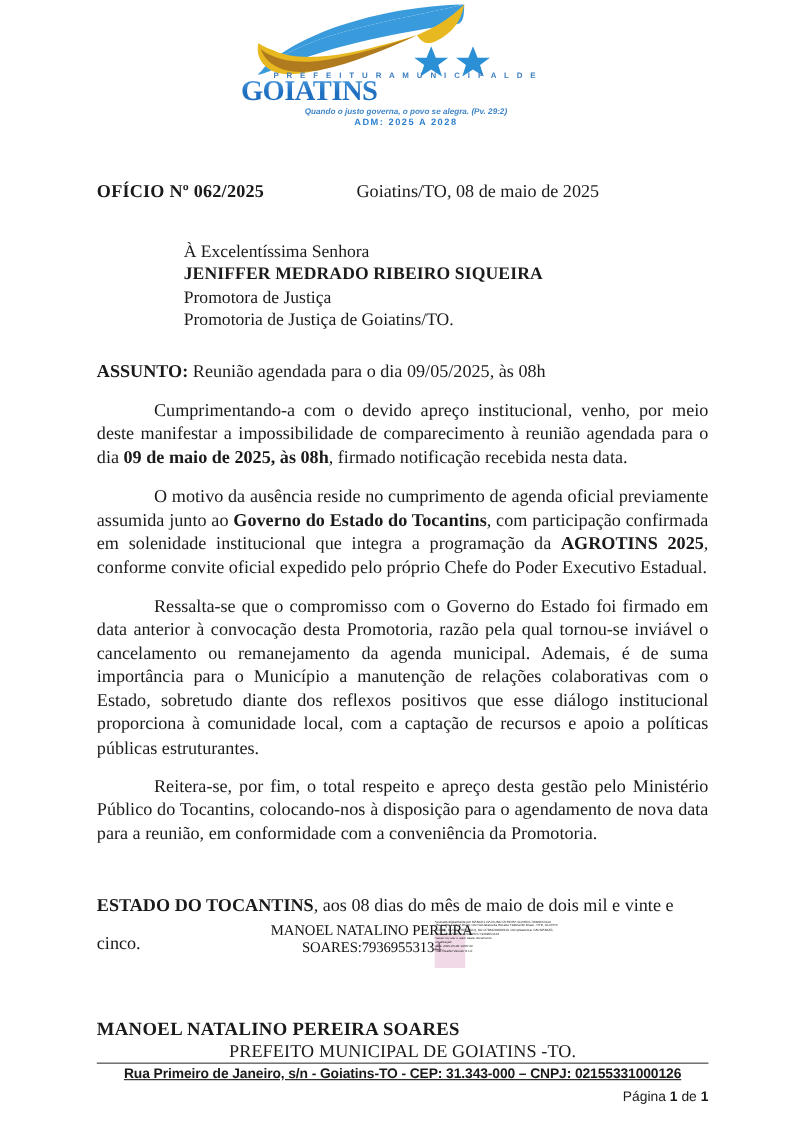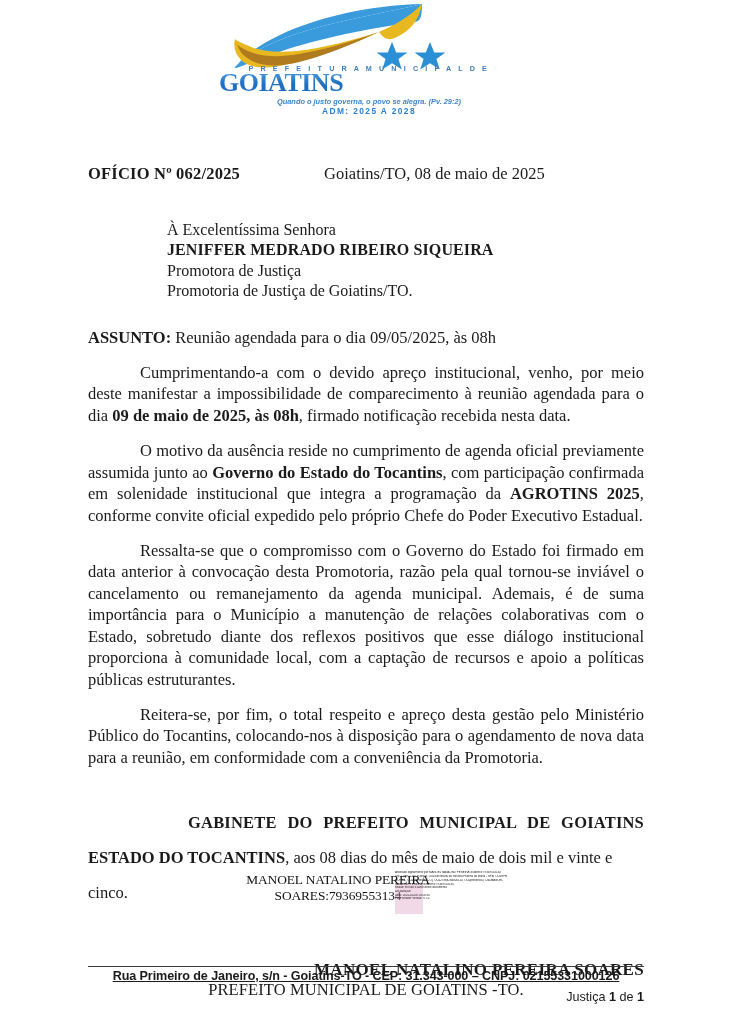--- a/index.html
+++ b/index.html
@@ -219,21 +219,21 @@
     left: 0;
     top: 14px;
     width: 28px;
     height: 30px;
     background: #e6b9d4;
     opacity: 0.55;
   }
 
   .sig-name {
     margin-top: 2px;
-    text-align: right;
+    text-align: left;
     font-size: 17px;
     font-weight: bold;
     letter-spacing: 0.3px;
   }
   .sig-role {
     text-align: center;
     font-size: 16.5px;
     letter-spacing: 0.1px;
   }
 
@@ -316,21 +316,20 @@
     </div>
 
     <div id="paragraphs">
         <p class="para"><span>Cumprimentando-a com o devido apreço institucional, venho, por meio deste manifestar a impossibilidade de comparecimento à reunião agendada para o dia </span><b>09 de maio de 2025, às 08h</b><span>, firmado notificação recebida nesta data.</span></p>
         <p class="para"><span>O motivo da ausência reside no cumprimento de agenda oficial previamente assumida junto ao </span><b>Governo do Estado do Tocantins</b><span>, com participação confirmada em solenidade institucional que integra a programação da </span><b>AGROTINS 2025</b><span>, conforme convite oficial expedido pelo próprio Chefe do Poder Executivo Estadual.</span></p>
         <p class="para"><span>Ressalta-se que o compromisso com o Governo do Estado foi firmado em data anterior à convocação desta Promotoria, razão pela qual tornou-se inviável o cancelamento ou remanejamento da agenda municipal. Ademais, é de suma importância para o Município a manutenção de relações colaborativas com o Estado, sobretudo diante dos reflexos positivos que esse diálogo institucional proporciona à comunidade local, com a captação de recursos e apoio a políticas públicas estruturantes.</span></p>
         <p class="para"><span>Reitera-se, por fim, o total respeito e apreço desta gestão pelo Ministério Público do Tocantins, colocando-nos à disposição para o agendamento de nova data para a reunião, em conformidade com a conveniência da Promotoria.</span></p>
       </div>
 
     <div class="closing">
-      <span class="gab">GABINETE DO PREFEITO MUNICIPAL DE GOIATINS</span>
       <span class="estado"><b>ESTADO DO TOCANTINS</b><span>, aos 08 dias do mês de maio de dois mil e vinte e</span></span>
       <span class="cinco">cinco.</span>
     </div>
 
     <div class="sig-area">
       <div class="sig-cert">
         <div>MANOEL NATALINO PEREIRA</div>
         <div>SOARES:79369553134</div>
       </div>
       <div class="sig-stamp">
@@ -348,16 +347,16 @@
       </div>
     </div>
 
     <div class="sig-name">MANOEL NATALINO PEREIRA SOARES</div>
     <div class="sig-role">PREFEITO MUNICIPAL DE GOIATINS -TO.</div>
   </div>
 
   <div class="footer">
     <hr class="footer-rule">
     <div class="footer-addr">Rua Primeiro de Janeiro, s/n - Goiatins-TO - CEP: 31.343-000 – CNPJ: 02155331000126</div>
-    <div class="footer-page"><span>Justiça </span><b>1</b><span> de </span><b>1</b></div>
+    <div class="footer-page"><span>Página </span><b>1</b><span> de </span><b>1</b></div>
   </div>
 
 </div>
 
 </body></html>

